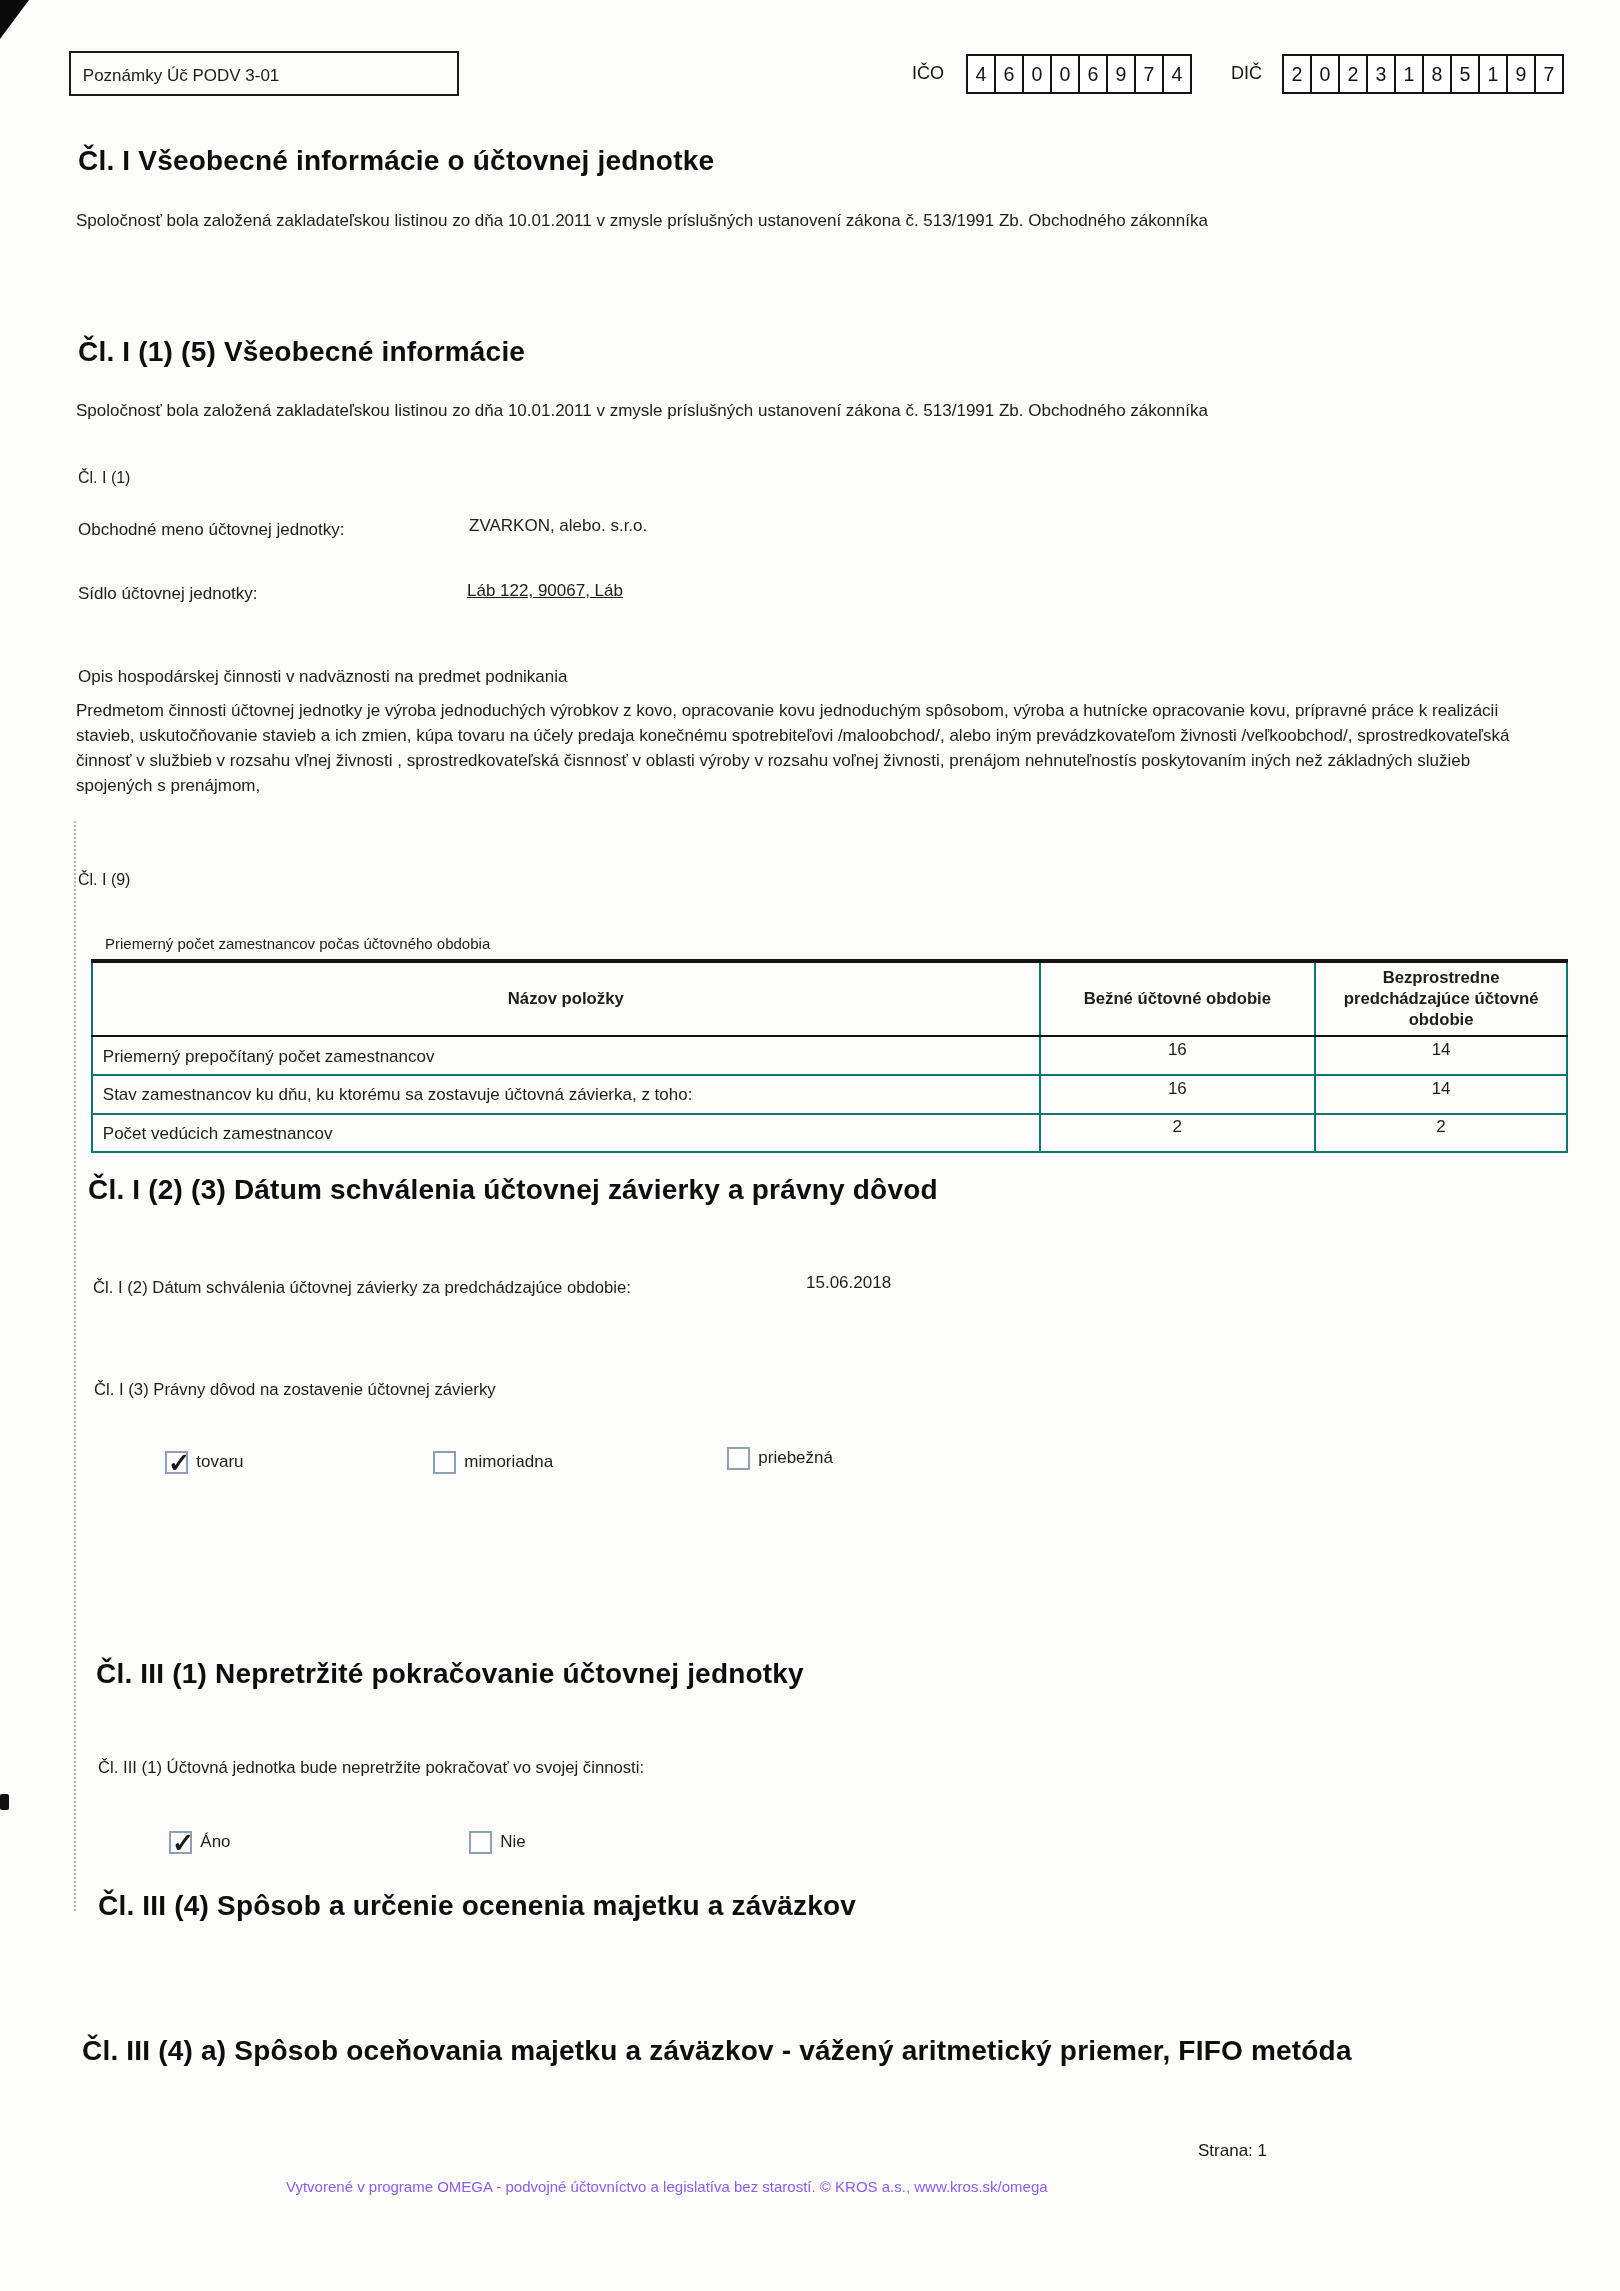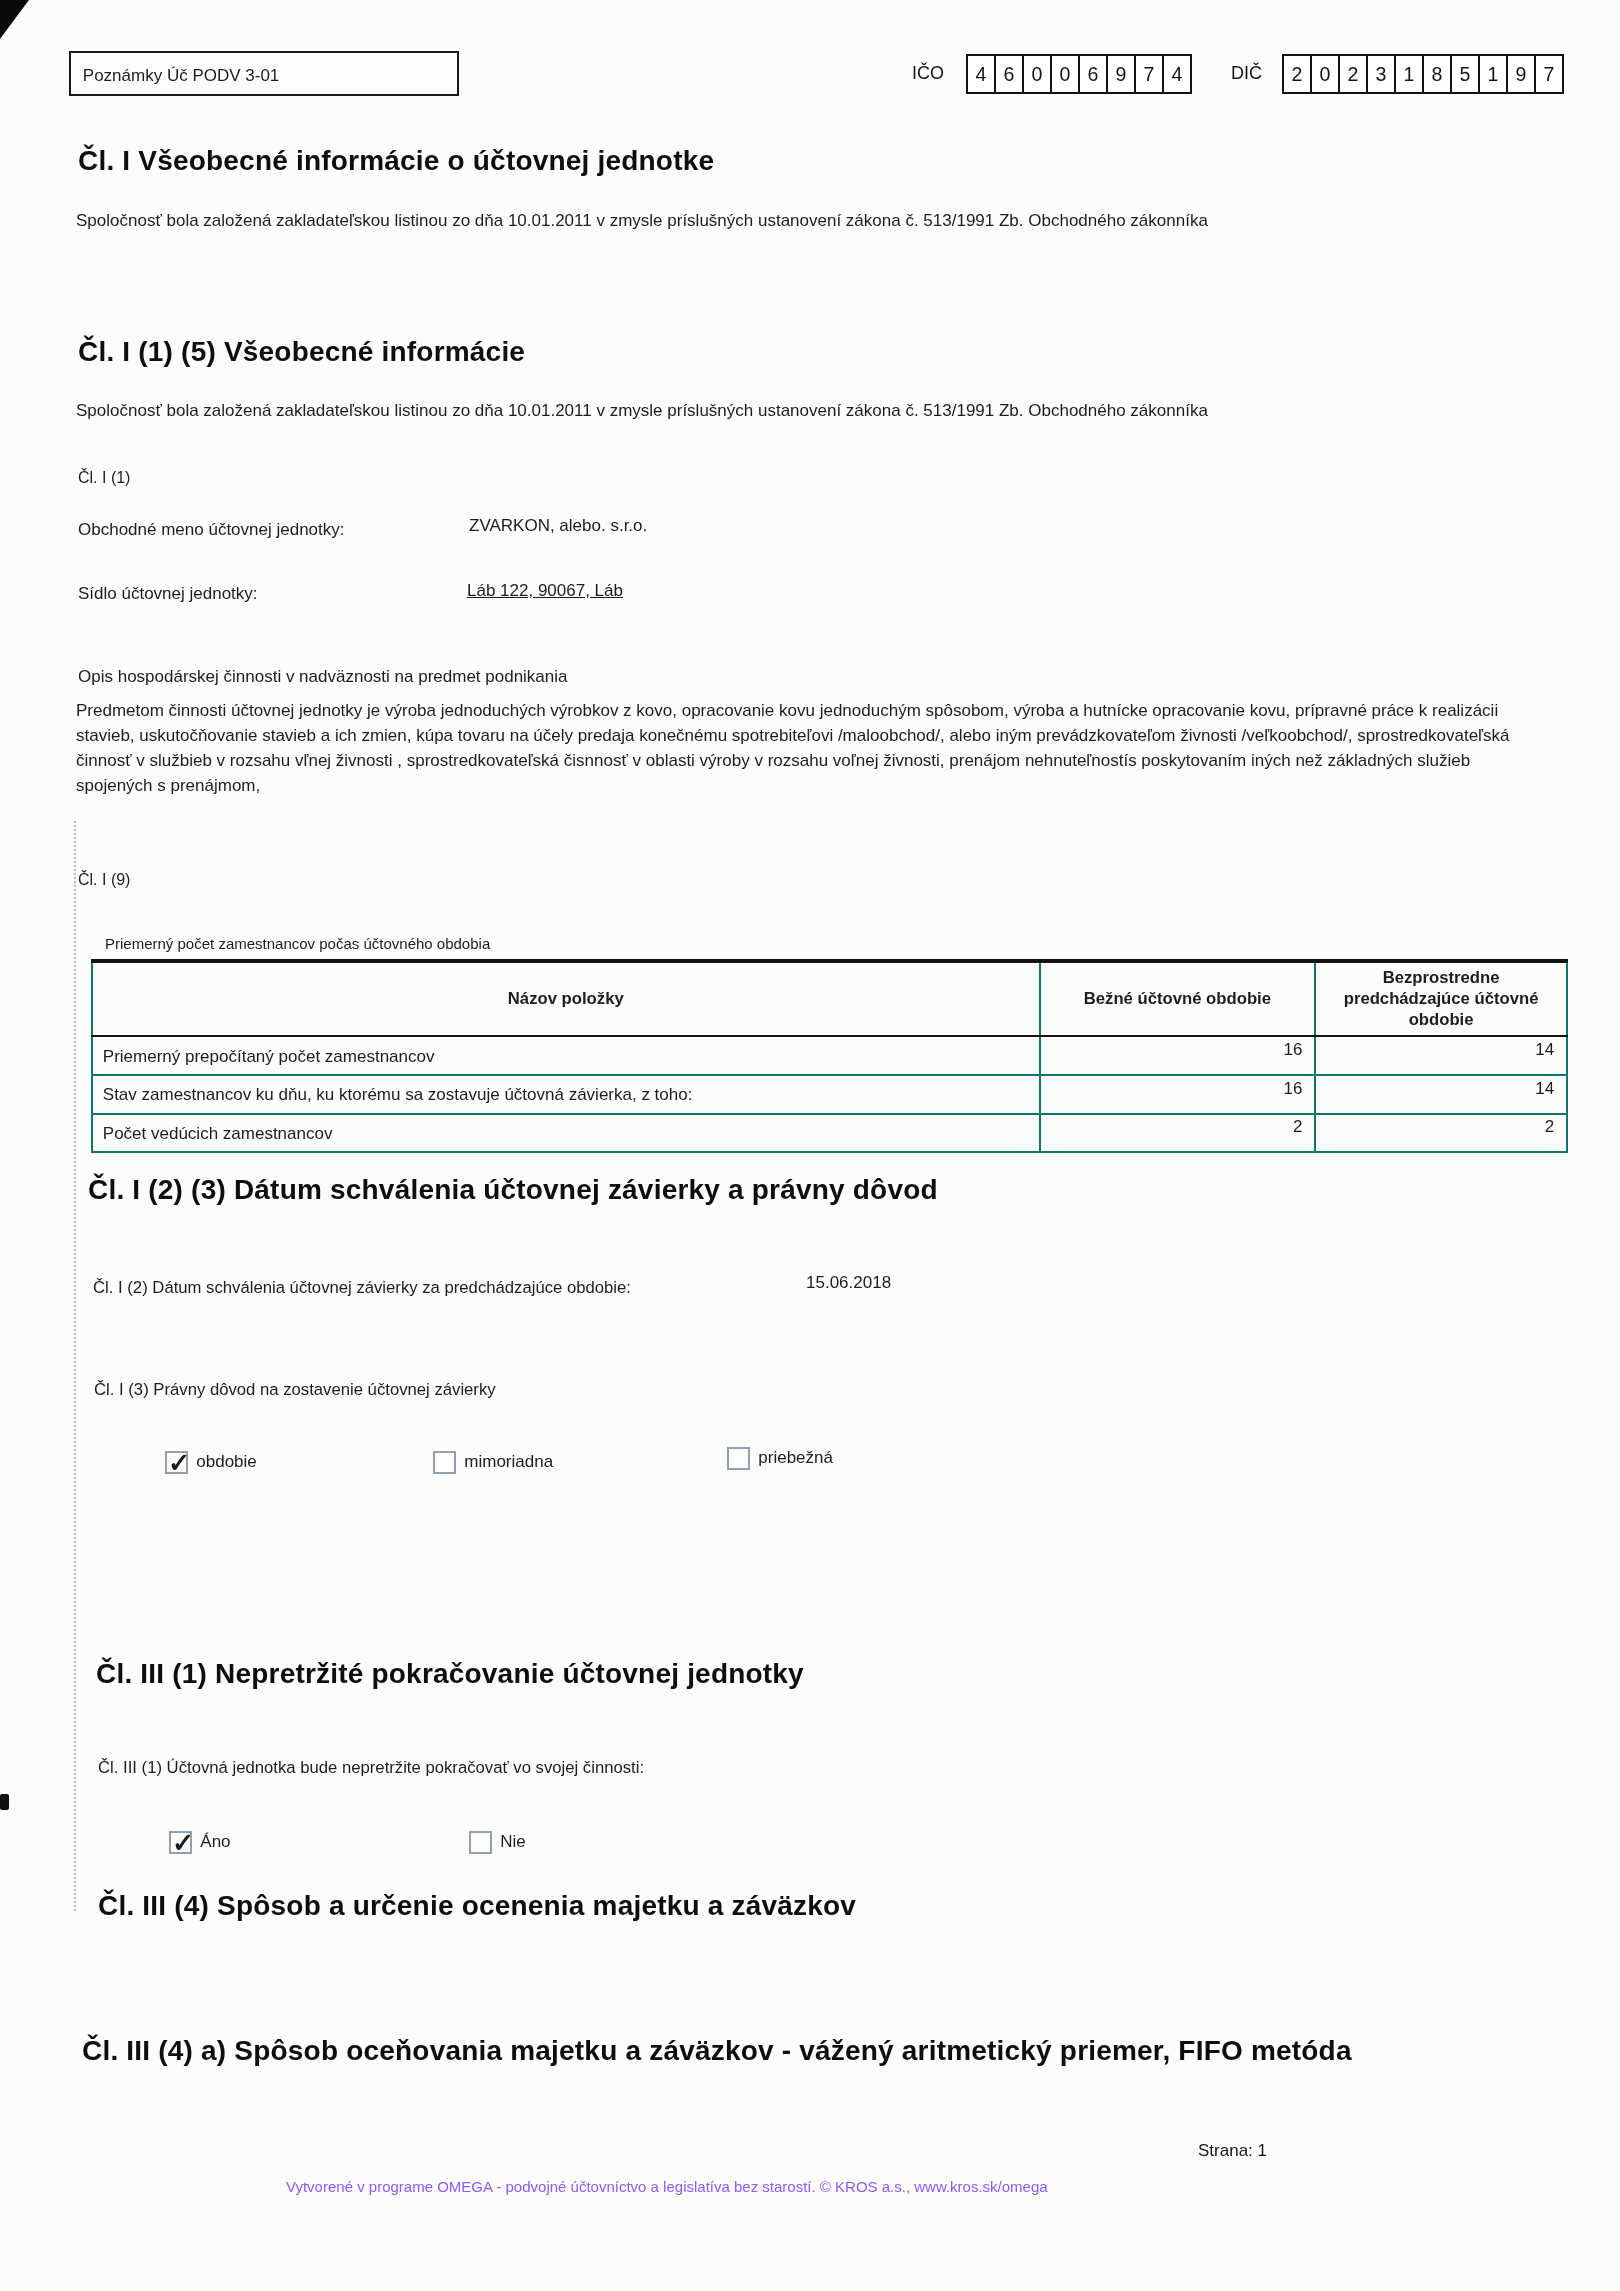--- a/index.html
+++ b/index.html
@@ -49,21 +49,21 @@
 
   
   .emp-table { border-collapse:collapse; width:1477px; border:2px solid #141414; border-top:4.9px solid #141414; }
   .emp-table th, .emp-table td { border:2px solid #0f766e; }
   .emp-table thead th {
     font-weight:bold; font-size:16.7px; text-align:center;
     padding:4.9px 7.8px; line-height:1.25; border-bottom:2.9px solid #141414;
   }
   .emp-table td { font-size:17px; }
   .emp-table td.name { padding:8.8px 9.8px 6.9px; vertical-align:middle; }
-  .emp-table td.num  { text-align:right; padding:2.9px 11.8px 13.7px; vertical-align:top; }
+  .emp-table td.num  { text-align:center; padding:2.9px 11.8px 13.7px; vertical-align:top; }
 
   
   .check-item { display:flex; align-items:center; gap:8.8px; font-size:17px; cursor:default; }
   .checkbox {
     width:22.5px; height:22.5px; border:2px solid #8fa0b5; background:#fff;
     position:relative; flex:0 0 auto;
   }
   .checkbox.checked::after {
     content:"✓";
     position:absolute; left:1px; top:-5.9px;
@@ -167,21 +167,21 @@
 
   <div class="abs h1" style="left:88px; top:1174px;">Čl. I (2) (3) Dátum schválenia účtovnej závierky a právny dôvod</div>
 
   <div class="abs body-text nowrap" style="left:93px; top:1275px; font-size:16.7px;">Čl. I (2) Dátum schválenia účtovnej závierky za predchádzajúce obdobie:</div>
   <div class="abs body-text nowrap" style="left:806px; top:1270px;">15.06.2018</div>
 
   <div class="abs body-text nowrap" style="left:94px; top:1377px; font-size:16.7px;">Čl. I (3) Právny dôvod na zostavenie účtovnej závierky</div>
 
   <div class="abs check-item" style="left:165px; top:1451px;">
     <span class="checkbox checked"></span>
-    <span>obdobie</span>
+    <span>tovaru</span>
   </div>
   <div class="abs check-item" style="left:433px; top:1451px;">
     <span class="checkbox"></span>
     <span>mimoriadna</span>
   </div>
   <div class="abs check-item" style="left:727px; top:1447px;">
     <span class="checkbox"></span>
     <span>priebežná</span>
   </div>
 

